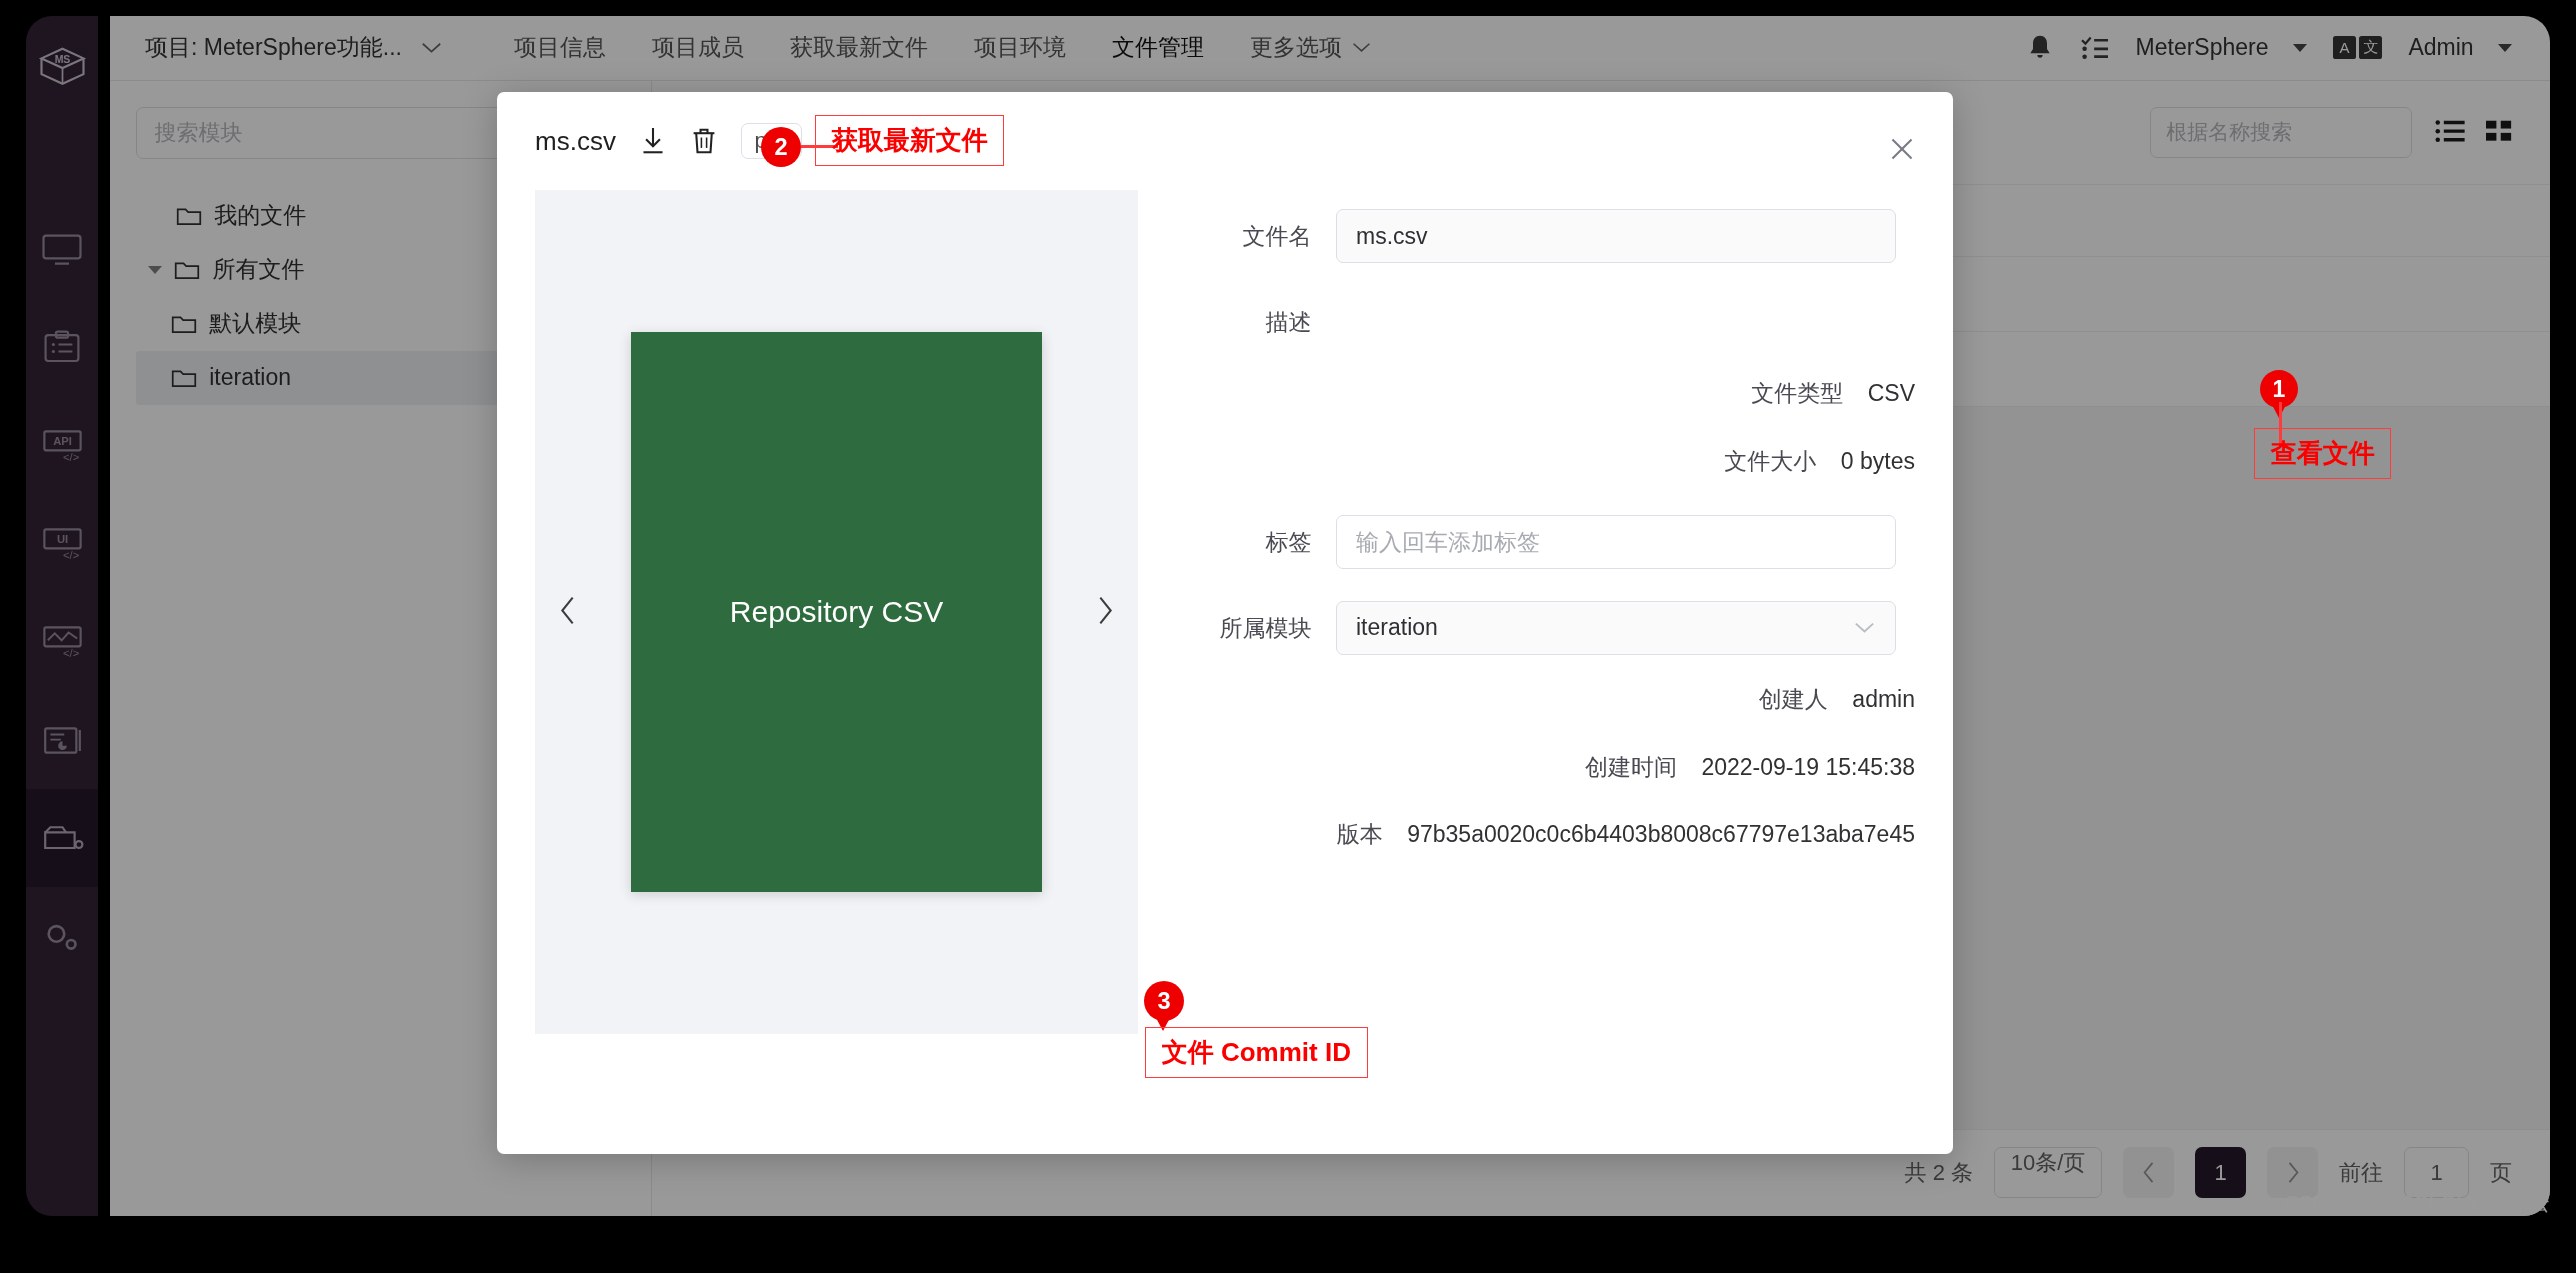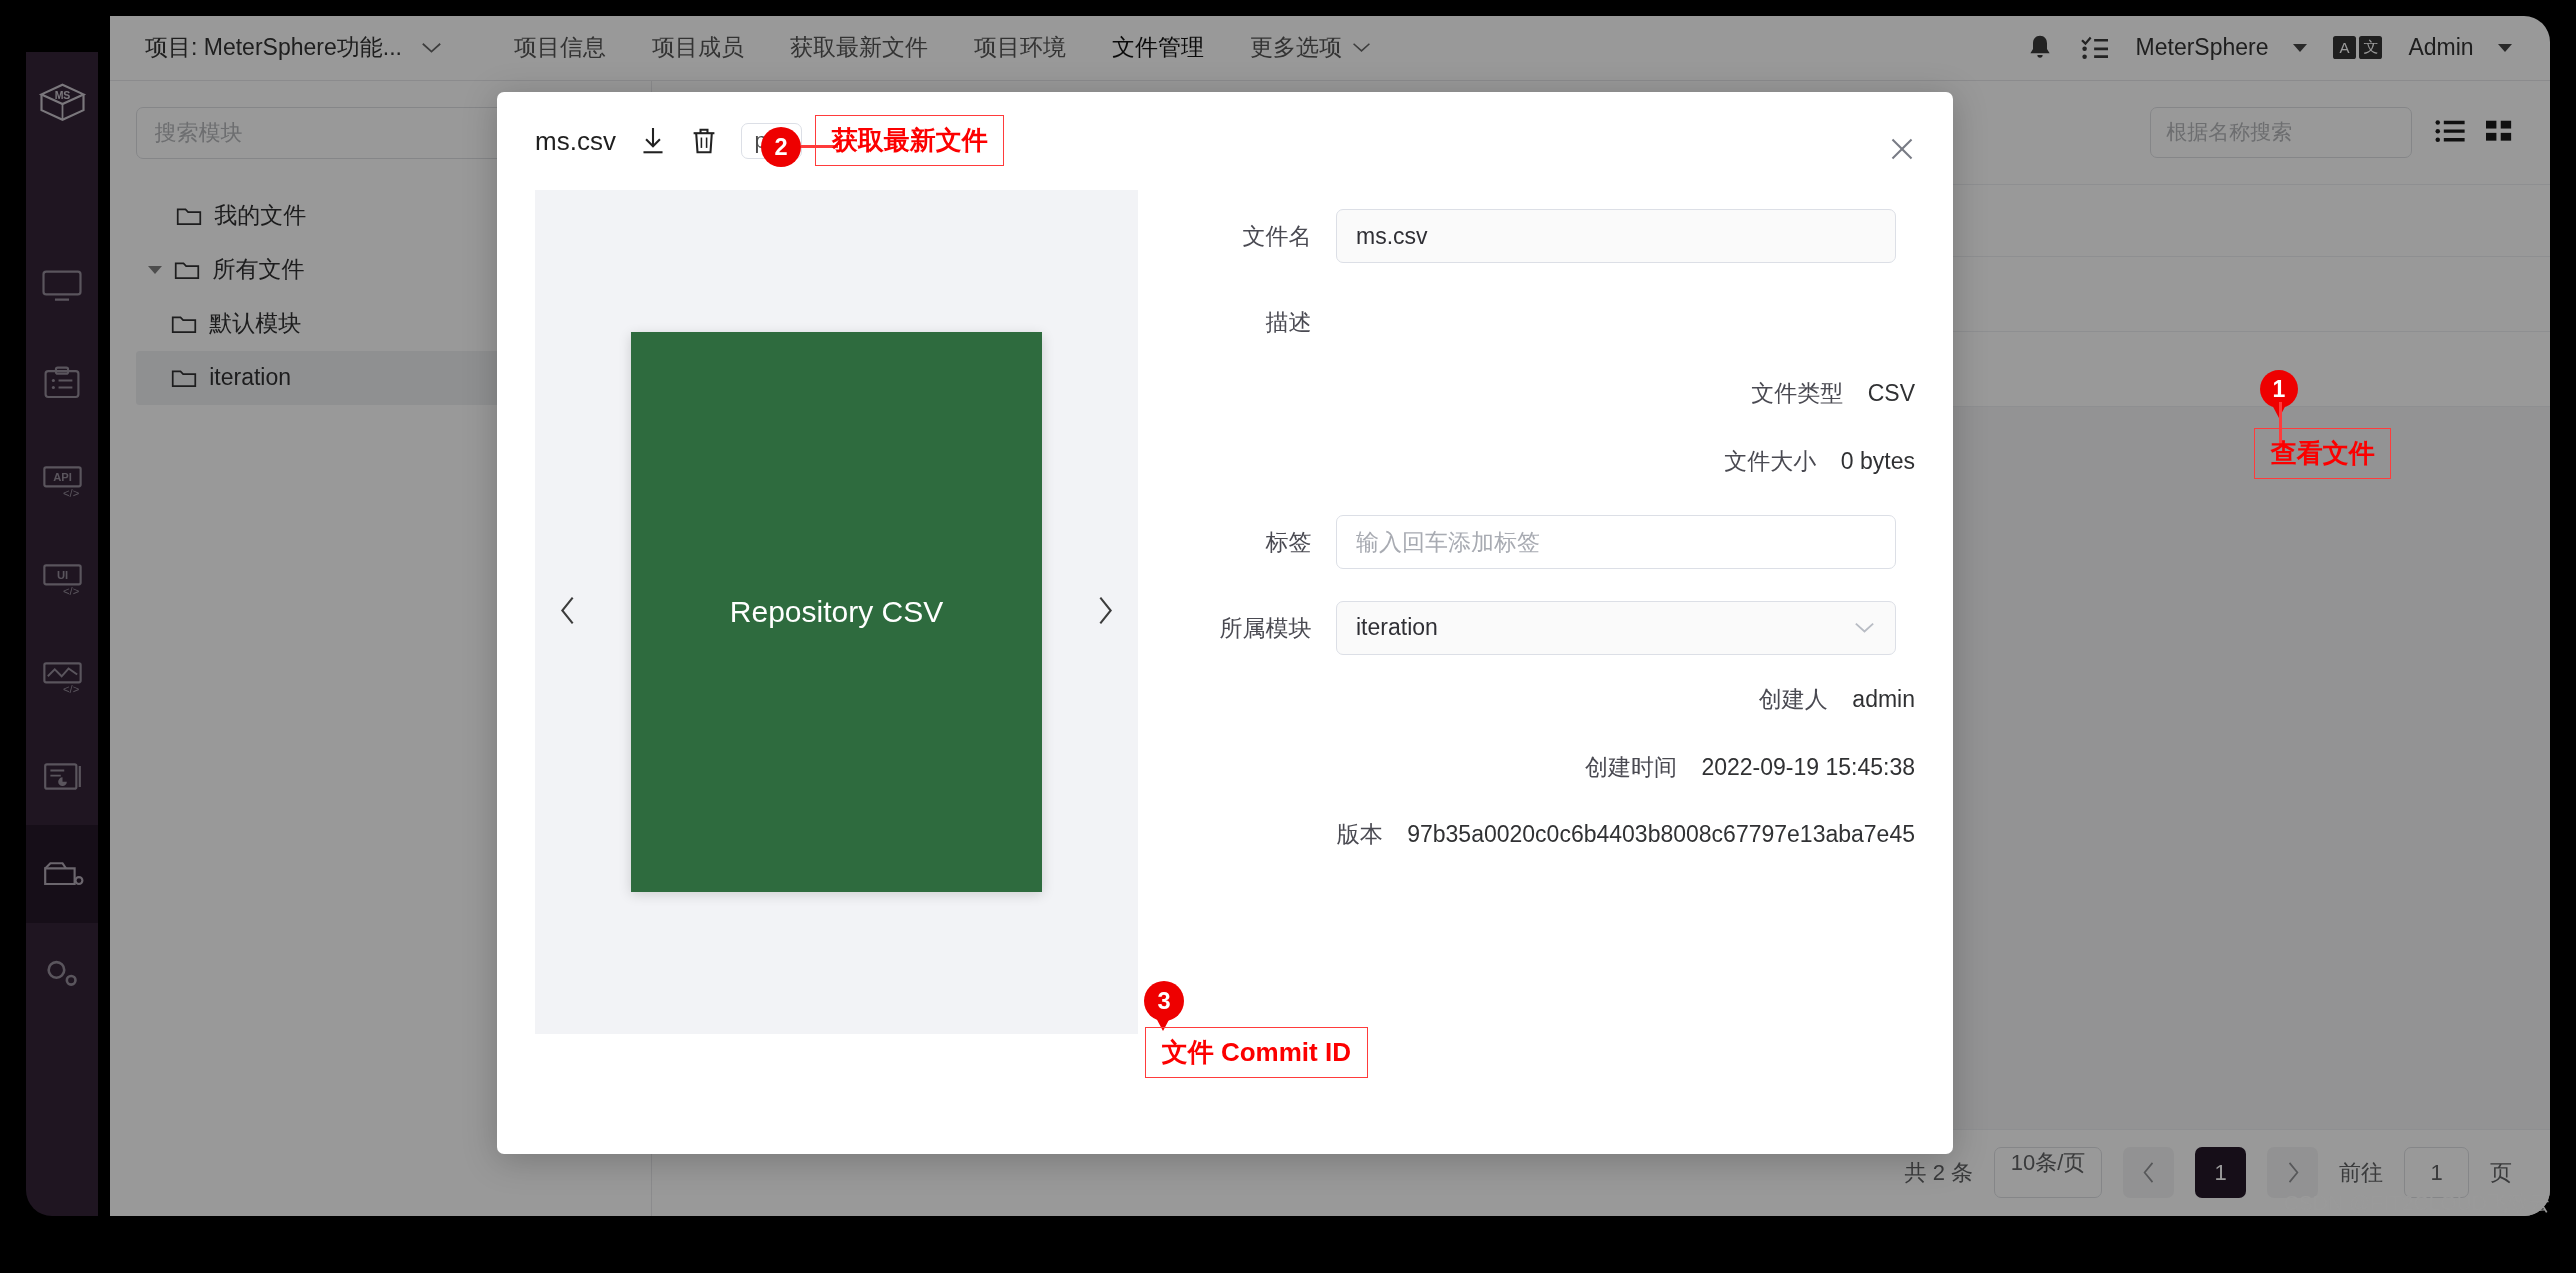--- a/index.html
+++ b/index.html
@@ -23,21 +23,21 @@
     border-radius: 26px;
     overflow: hidden;
     filter: brightness(0.60) saturate(0.55);
   }
 
   
   .rail {
     position: absolute; left: 0; top: 0;
     width: 72px; height: 100%;
     background: #3d1f44;
-    display: flex; flex-direction: column; align-items: center; margin-top: 36px;
+    display: flex; flex-direction: column; align-items: center;
   }
   .rail-logo {
     margin-top: 24.5px; width: 56px; height: 56px;
     display: flex; align-items: center; justify-content: center;
   }
   .rail-items { margin-top: 105px; width: 100%; }
   .rail-item {
     width: 100%; height: 98px;
     display: flex; align-items: center; justify-content: center;
     cursor: pointer;

